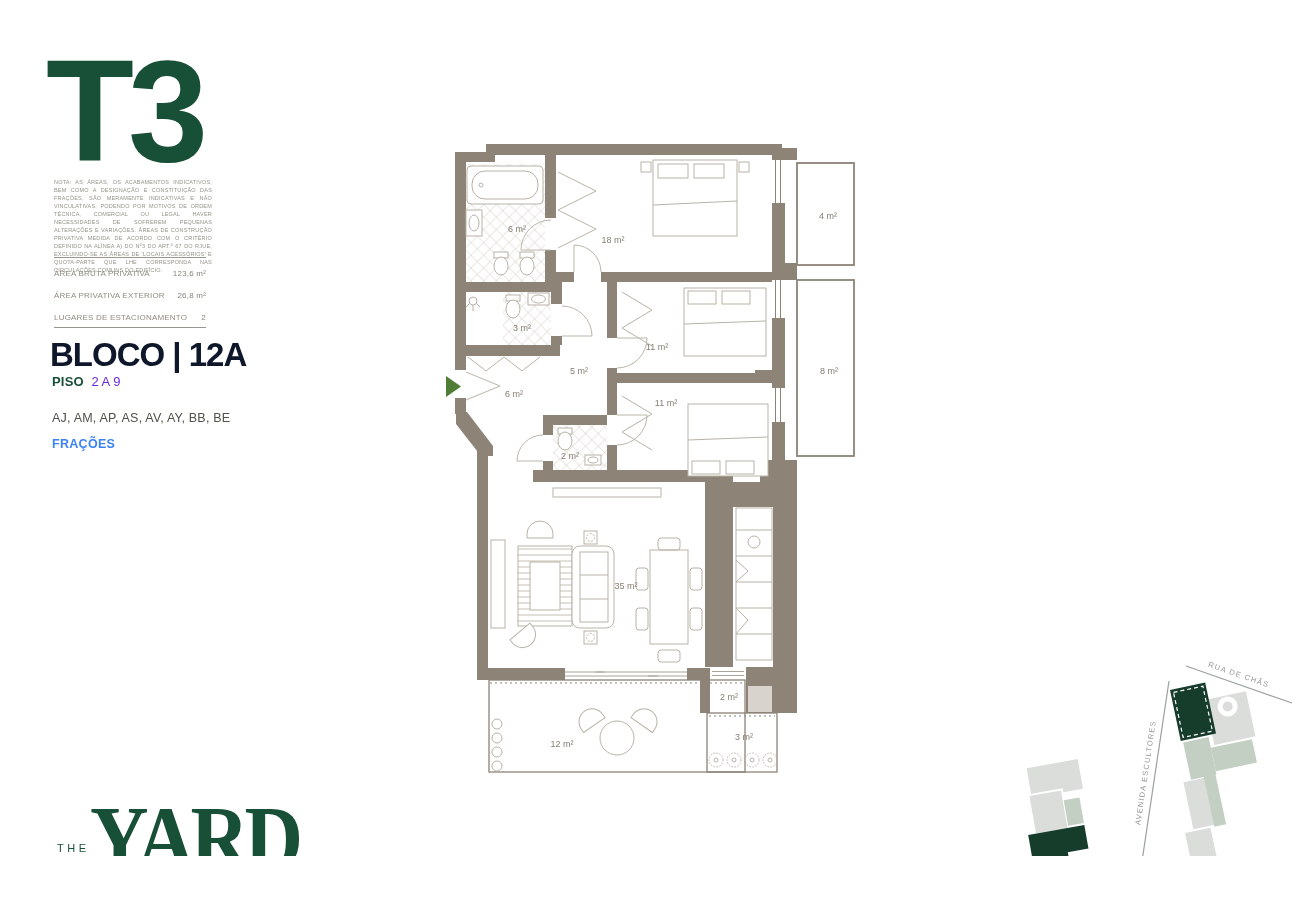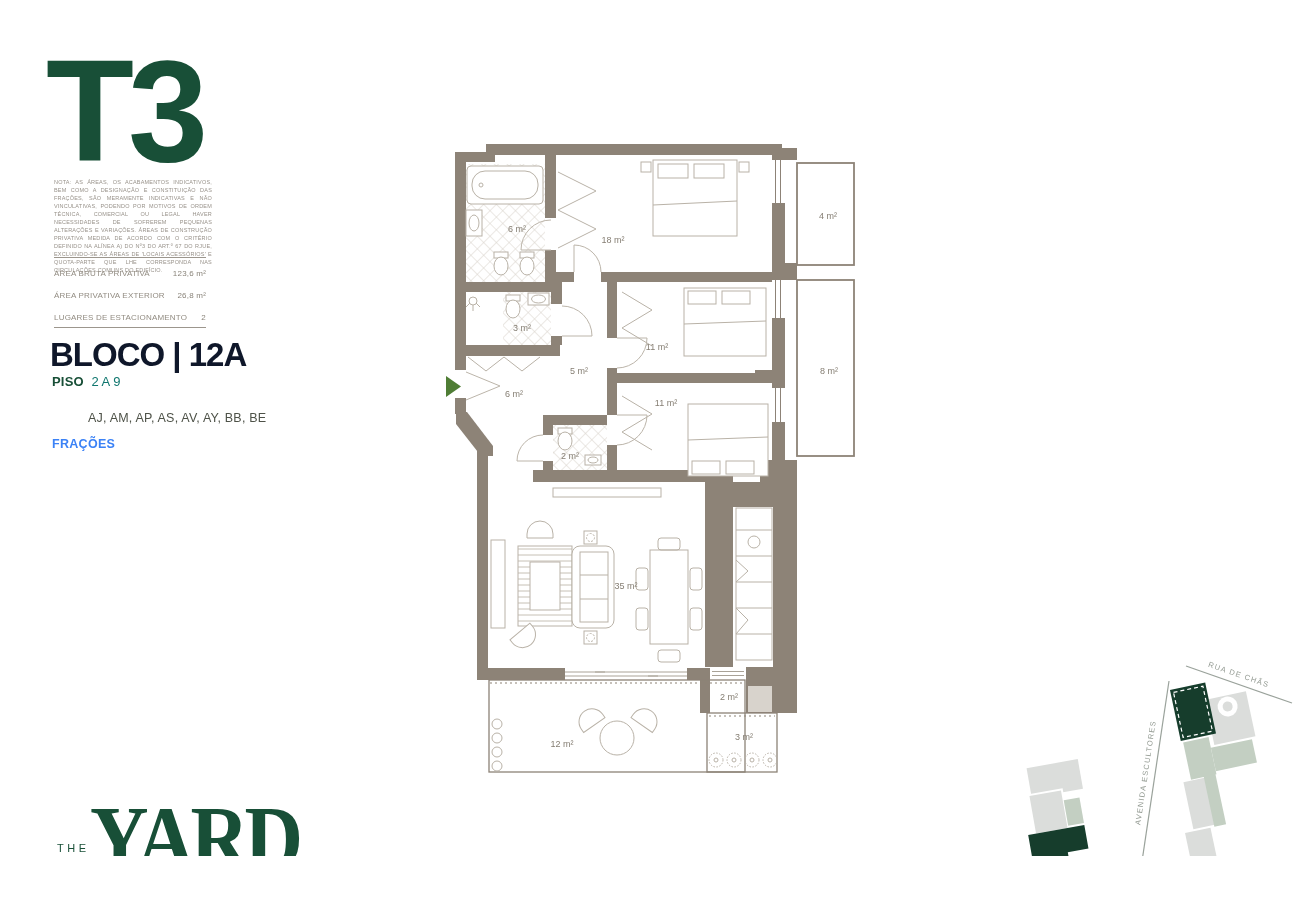--- a/index.html
+++ b/index.html
@@ -14,23 +14,23 @@
               color:#98928a;text-align:justify;letter-spacing:.2px;}
   .divider{left:54px;width:152px;border-top:1px solid #9c968d;height:0;}
   .d1{top:257px;} .d2{top:327px;}
   .area-rows{left:54px;top:262px;width:152px;}
   .area-row{display:flex;justify-content:space-between;align-items:center;height:22px;
             font-size:8px;letter-spacing:.2px;color:#928c82;}
   .area-row .val{color:#8a847a;}
   .bloco{left:50px;top:336px;font-size:33px;font-weight:700;color:#0f172a;letter-spacing:-1px;}
   .piso{left:52px;top:374px;font-size:13px;}
   .piso .lbl{font-weight:700;color:#184f37;letter-spacing:.2px;}
-  .piso .val{color:#0f766e;margin-left:4px;}
+  .piso .val{color:#6d28d9;margin-left:4px;}
   .fracoes-lbl{left:52px;top:397px;font-size:12.5px;font-weight:700;color:#3b82f6;letter-spacing:.3px;margin-top:40px;}
-  .fracoes-val{left:52px;top:411px;font-size:12.5px;color:#4e5248;letter-spacing:.2px;margin-left:36px;}
+  .fracoes-val{left:52px;top:411px;font-size:12.5px;color:#4e5248;letter-spacing:.2px;}
 
   
   .logo-the{left:57px;top:842px;font-size:11px;font-weight:400;color:#184f37;letter-spacing:3.5px;}
   .logo-yard{left:90px;top:794px;font-size:90px;line-height:1;font-weight:700;color:#184f37;
              font-family:"Liberation Serif",serif;letter-spacing:-5px;
              transform:scaleX(.9);transform-origin:left top;}
 
   
   svg text{font-family:"Liberation Sans",sans-serif;}
   .room-label{fill:#857e73;font-size:9px;}

